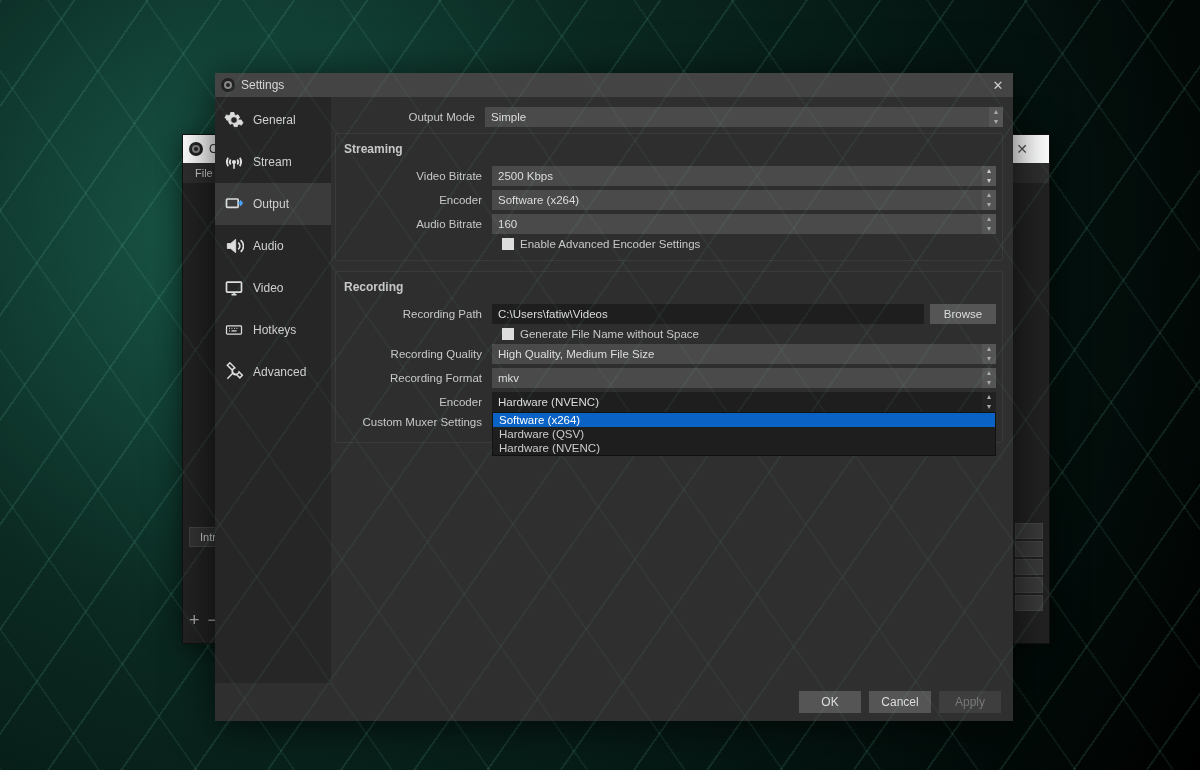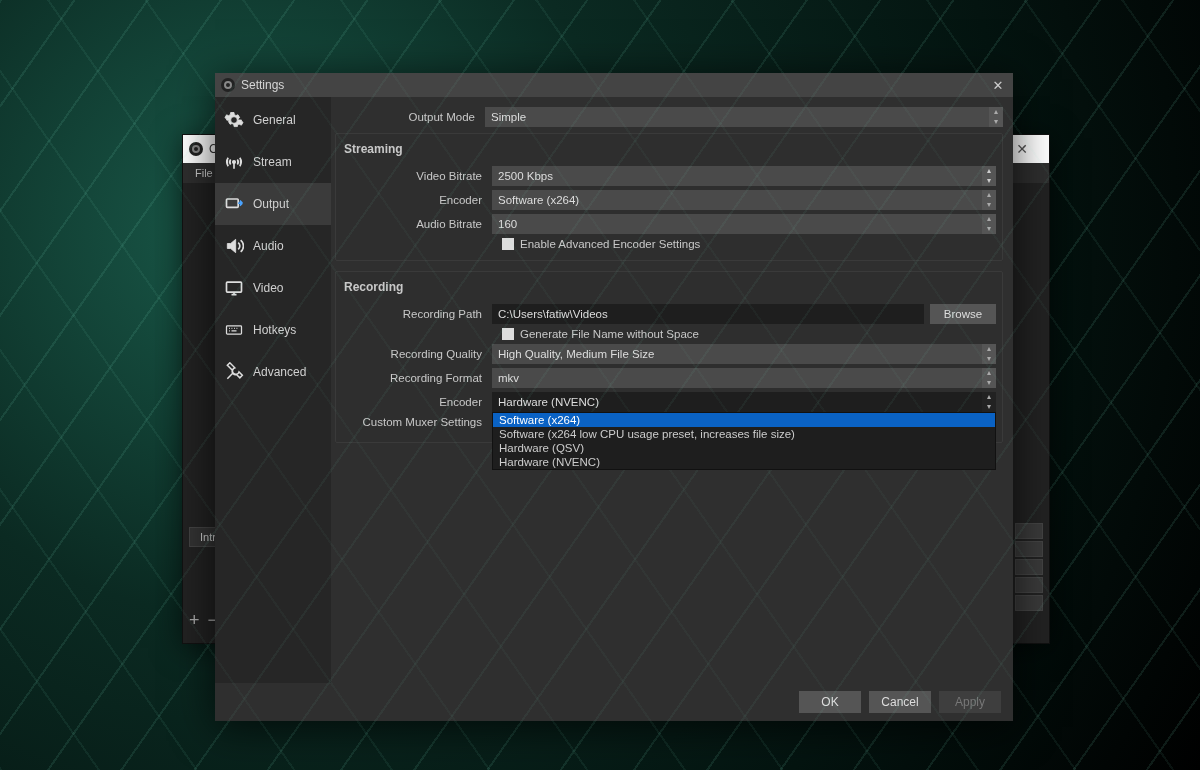--- a/index.html
+++ b/index.html
@@ -331,21 +331,20 @@
 
         <div class="form-row">
           <div class="lab">Encoder</div>
           <div class="ctrl">
             <div class="select" style="background:#1e1e1e">
               <span>Hardware (NVENC)</span>
               <span class="caret" style="background:#222"></span>
             </div>
             <div class="dropdown-list">
               <div class="hl">Software (x264)</div>
-              <div>Software (x264 low CPU usage preset, increases file size)</div>
               <div>Hardware (QSV)</div>
               <div>Hardware (NVENC)</div>
             </div>
           </div>
         </div>
 
         <div class="form-row">
           <div class="lab">Custom Muxer Settings</div>
           <div class="ctrl"></div>
         </div>

